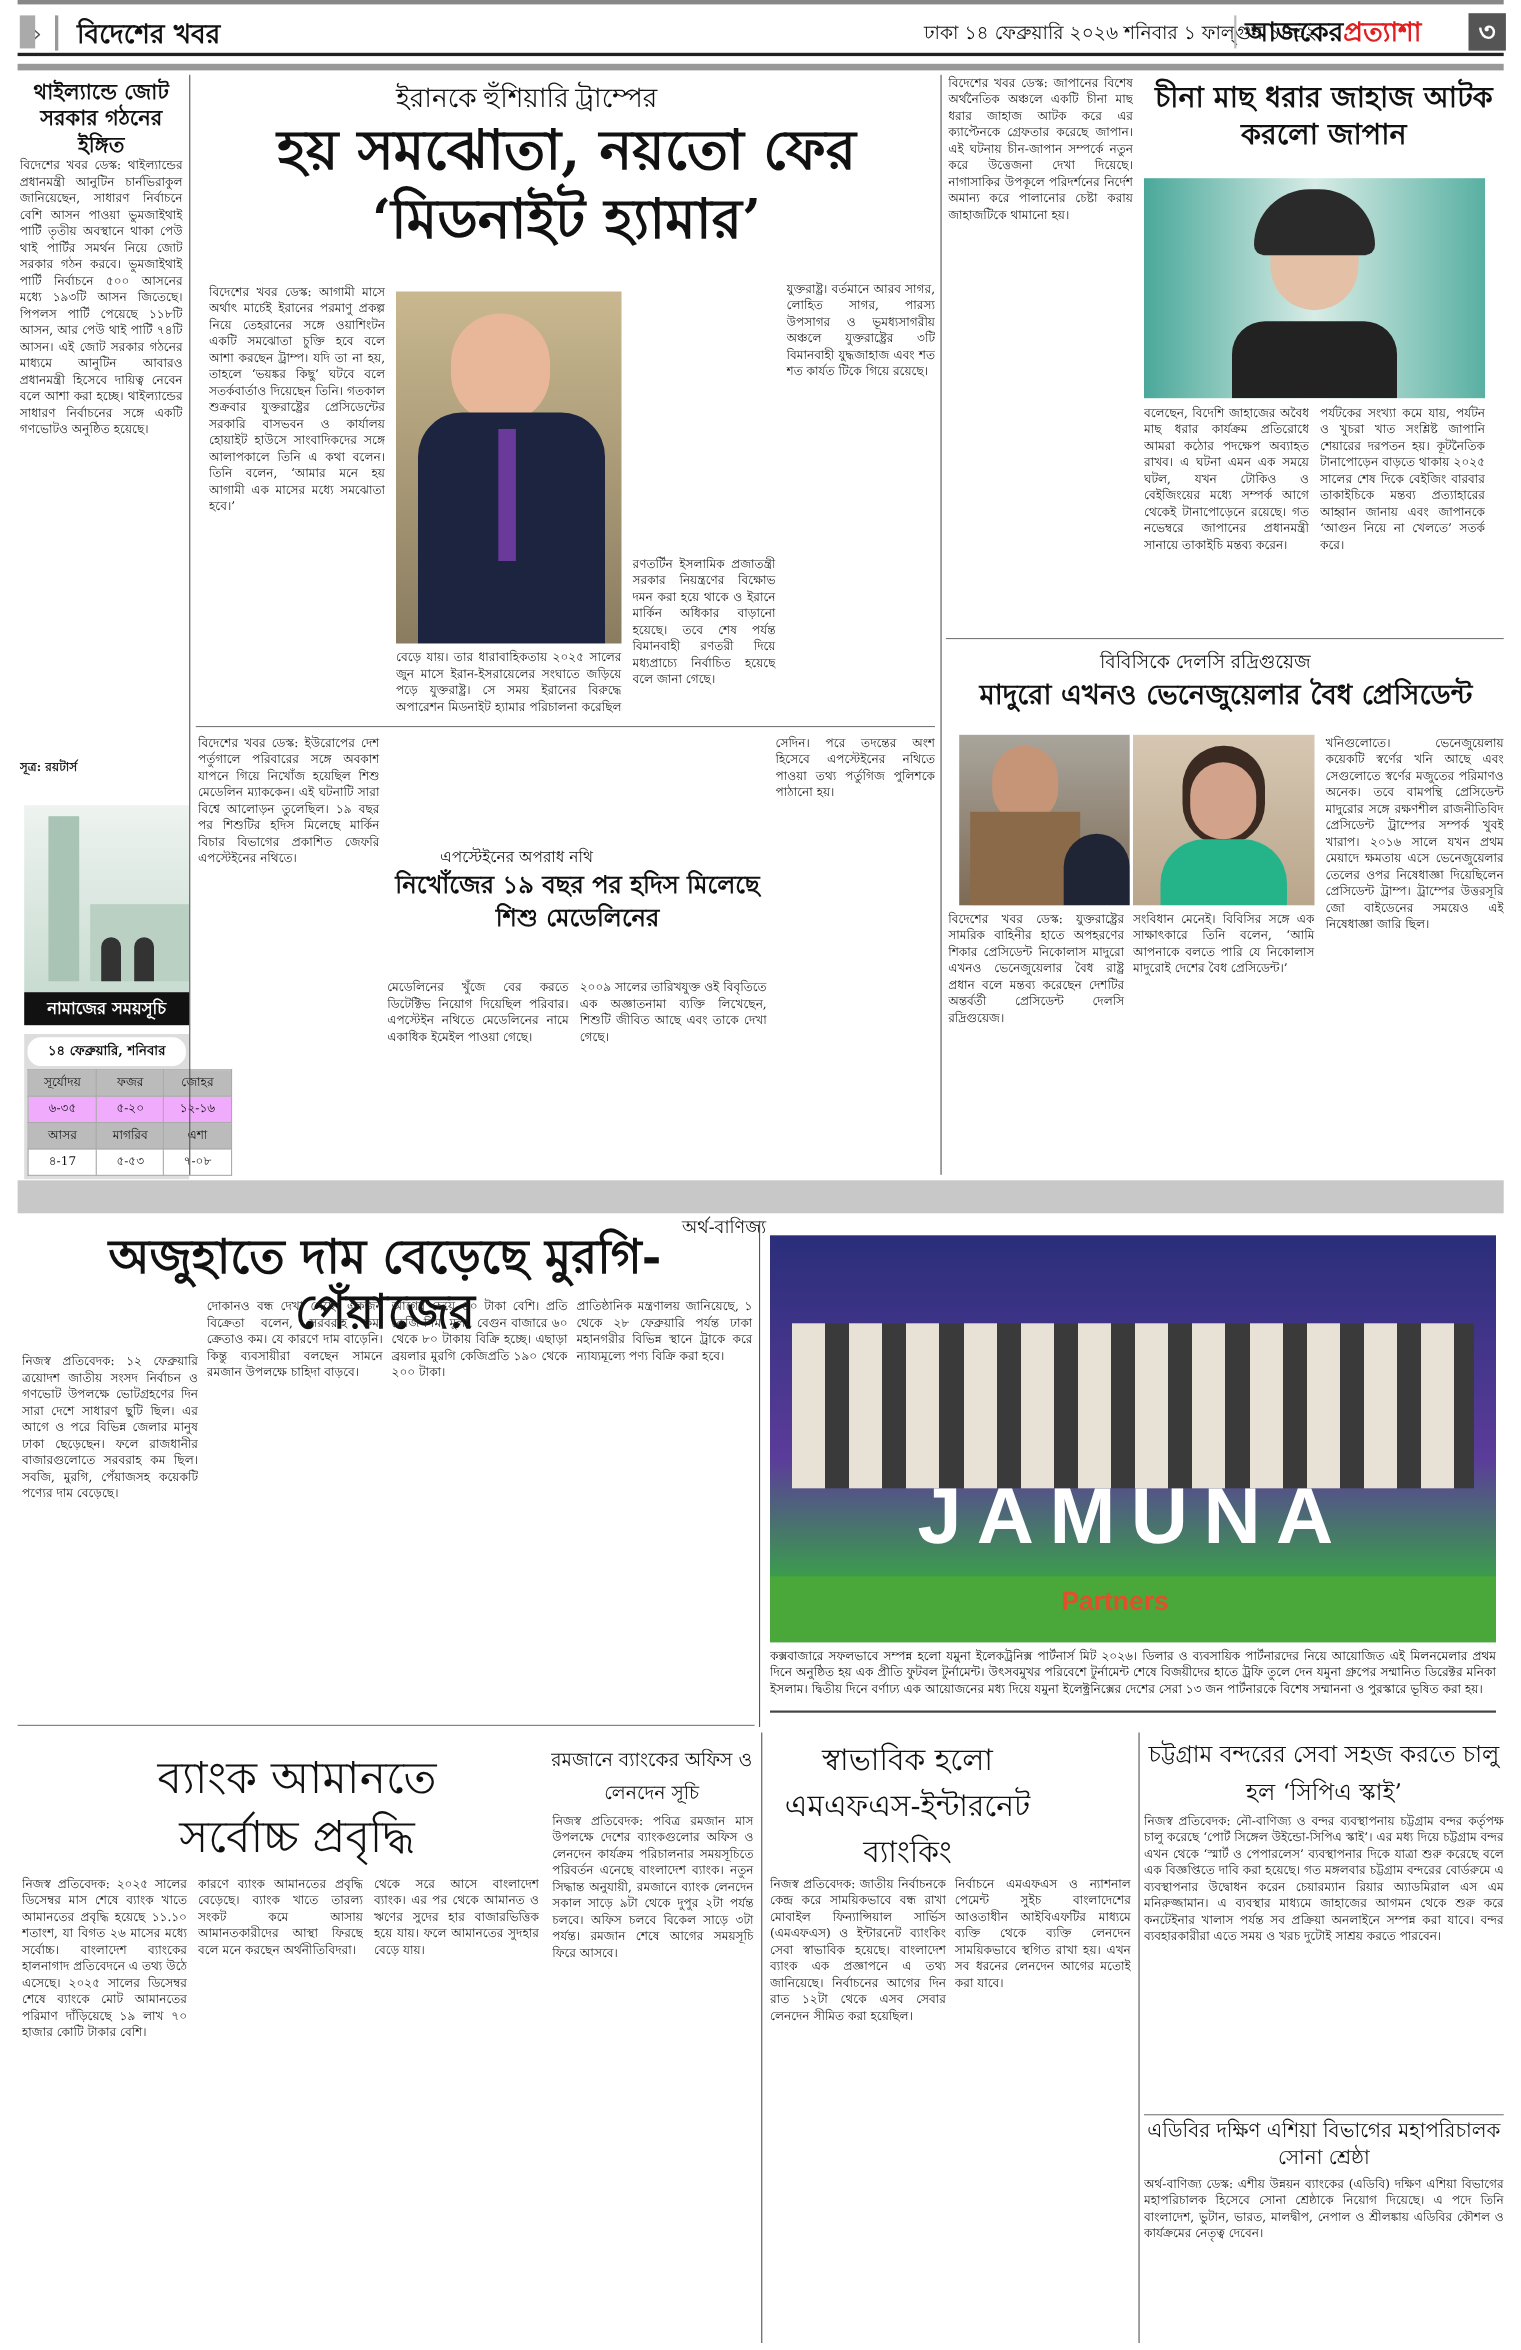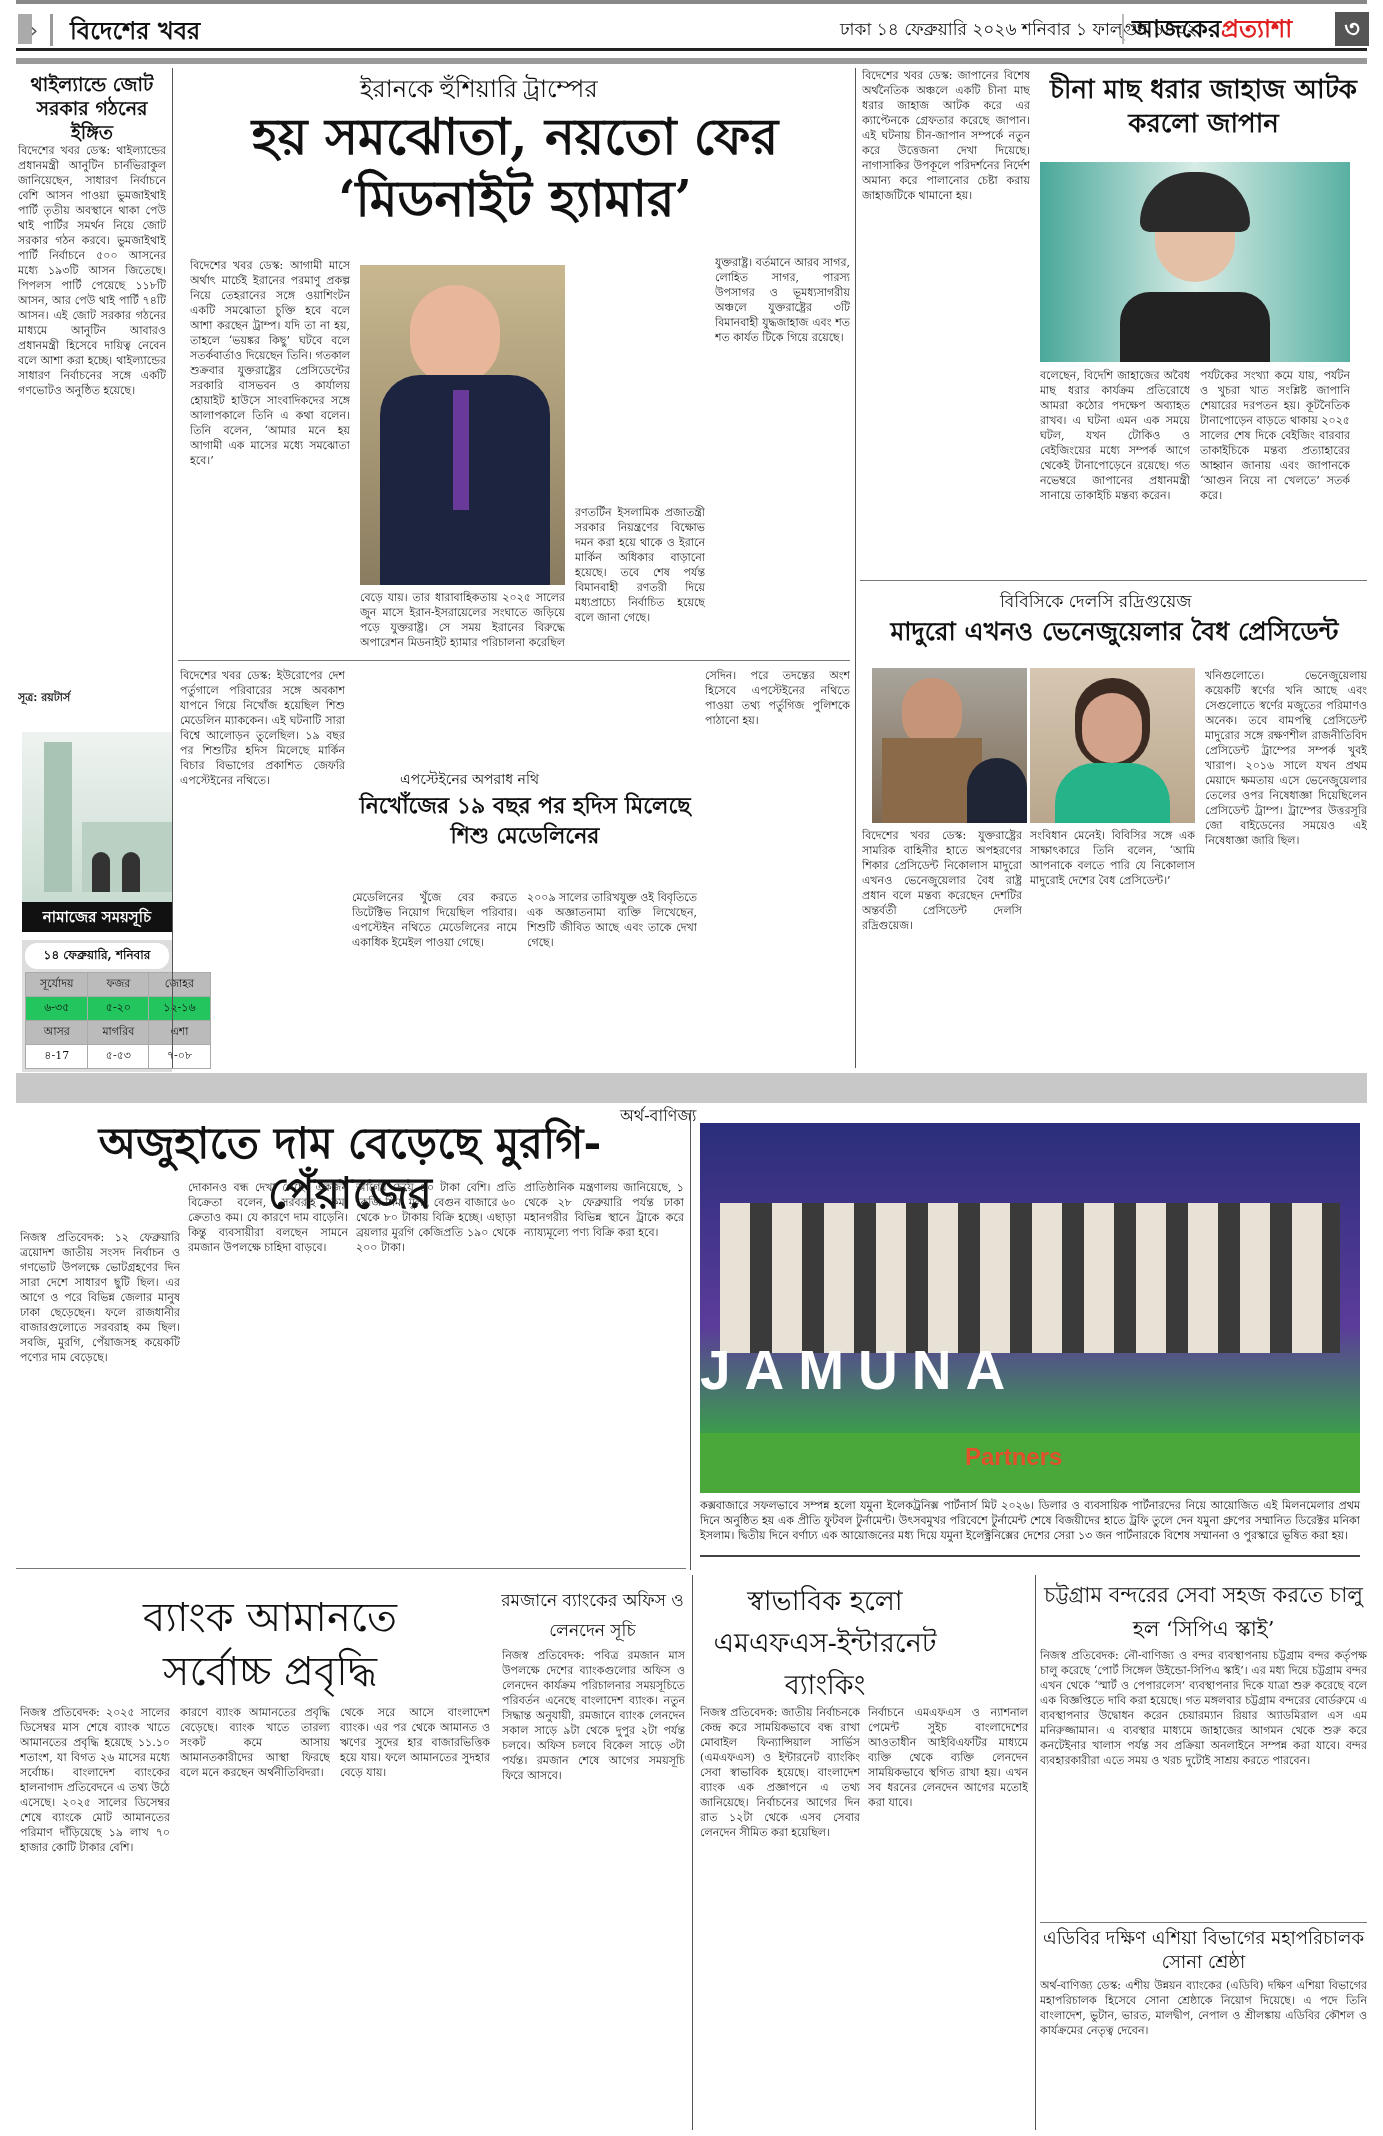--- a/index.html
+++ b/index.html
@@ -57,21 +57,21 @@
 <div class="abs" style="left:22px;top:902px;width:150px;height:30px;background:#111;color:#fff;font-size:15px;font-weight:bold;text-align:center;line-height:30px;font-family:'DejaVu Serif',serif">নামাজের সময়সূচি</div>
 <div class="abs" style="left:22px;top:940px;width:150px;background:#ddd;padding:3px">
   <div style="background:#fff;border-radius:12px;text-align:center;font-size:12px;font-weight:bold;padding:3px 0;margin-bottom:3px;font-family:'DejaVu Serif',serif">১৪ ফেব্রুয়ারি, শনিবার</div>
   <table class="prayer-tbl">
     <tbody>
         <tr class="hd">
           <td>সূর্যোদয়</td>
           <td>ফজর</td>
           <td>জোহর</td>
         </tr>
-    <tr style="background:#22c55e">
+    <tr style="background:#f0abfc">
           <td>৬-৩৫</td>
           <td>৫-২০</td>
           <td>১২-১৬</td>
         </tr>
     <tr class="hd">
           <td>আসর</td>
           <td>মাগরিব</td>
           <td>এশা</td>
         </tr>
     <tr style="background:#fff">
@@ -143,21 +143,21 @@
 <div class="abs head-md" style="left:20px;top:1118px;width:660px;font-size:43px;line-height:50px">অজুহাতে দাম বেড়েছে মুরগি-পেঁয়াজের</div>
 <div class="abs col-text" style="left:20px;top:1230px;width:160px;height:385px">নিজস্ব প্রতিবেদক: ১২ ফেব্রুয়ারি ত্রয়োদশ জাতীয় সংসদ নির্বাচন ও গণভোট উপলক্ষে ভোটগ্রহণের দিন সারা দেশে সাধারণ ছুটি ছিল। এর আগে ও পরে বিভিন্ন জেলার মানুষ ঢাকা ছেড়েছেন। ফলে রাজধানীর বাজারগুলোতে সরবরাহ কম ছিল। সবজি, মুরগি, পেঁয়াজসহ কয়েকটি পণ্যের দাম বেড়েছে।</div>
 <div class="abs col-text" style="left:188px;top:1180px;width:160px;height:385px">দোকানও বন্ধ দেখা গেছে। একজন বিক্রেতা বলেন, সরবরাহ কম, ক্রেতাও কম। যে কারণে দাম বাড়েনি। কিন্তু ব্যবসায়ীরা বলছেন সামনে রমজান উপলক্ষে চাহিদা বাড়বে।</div>
 <div class="abs col-text" style="left:356px;top:1180px;width:160px;height:385px">আগের চেয়ে ৪০ টাকা বেশি। প্রতি কেজি শিম, মুলা, বেগুন বাজারে ৬০ থেকে ৮০ টাকায় বিক্রি হচ্ছে। এছাড়া ব্রয়লার মুরগি কেজিপ্রতি ১৯০ থেকে ২০০ টাকা।</div>
 <div class="abs col-text" style="left:524px;top:1180px;width:160px;height:385px">প্রাতিষ্ঠানিক মন্ত্রণালয় জানিয়েছে, ১ থেকে ২৮ ফেব্রুয়ারি পর্যন্ত ঢাকা মহানগরীর বিভিন্ন স্থানে ট্রাকে করে ন্যায্যমূল্যে পণ্য বিক্রি করা হবে।</div>
 
 <div class="abs vline" style="left:690px;top:1110px;height:460px"></div>
 
 <div class="abs photo" style="left:700px;top:1123px;width:660px;height:370px;background:linear-gradient(#2a2e7a,#5b3c9a 55%,#3aa04a 85%,#2a8a3a)">
   <div style="position:absolute;left:20px;top:80px;width:620px;height:150px;background:repeating-linear-gradient(90deg,#e8e2d6 0 30px,#3a3a3a 30px 52px)"></div>
-  <div style="position:absolute;left:0;top:215px;width:660px;font-size:55px;font-weight:bold;color:#fff;text-align:left;letter-spacing:14px;font-family:'Liberation Sans',sans-serif">JAMUNA</div>
+  <div style="position:absolute;left:0;top:215px;width:660px;font-size:72px;font-weight:bold;color:#fff;text-align:center;letter-spacing:14px;font-family:'Liberation Sans',sans-serif">JAMUNA</div>
   <div style="position:absolute;left:0;top:310px;width:660px;height:60px;background:#4aa83a"></div>
   <div style="position:absolute;left:265px;top:320px;font-size:24px;font-weight:bold;color:#e0502a;font-family:'Liberation Sans',sans-serif">Partners</div>
 </div>
 <div class="abs caption" style="left:700px;top:1498px;width:660px;height:50px">কক্সবাজারে সফলভাবে সম্পন্ন হলো যমুনা ইলেকট্রনিক্স পার্টনার্স মিট ২০২৬। ডিলার ও ব্যবসায়িক পার্টনারদের নিয়ে আয়োজিত এই মিলনমেলার প্রথম দিনে অনুষ্ঠিত হয় এক প্রীতি ফুটবল টুর্নামেন্ট। উৎসবমুখর পরিবেশে টুর্নামেন্ট শেষে বিজয়ীদের হাতে ট্রফি তুলে দেন যমুনা গ্রুপের সম্মানিত ডিরেক্টর মনিকা ইসলাম। দ্বিতীয় দিনে বর্ণাঢ্য এক আয়োজনের মধ্য দিয়ে যমুনা ইলেক্ট্রনিক্সের দেশের সেরা ১৩ জন পার্টনারকে বিশেষ সম্মাননা ও পুরস্কারে ভূষিত করা হয়।</div>
 <div class="abs hline" style="left:700px;top:1555px;width:660px"></div>
 
 <div class="abs hline" style="left:16px;top:1568px;width:670px;height:1px;background:#777"></div>
 
 <div class="abs head-md" style="left:80px;top:1590px;width:380px;font-size:40px;line-height:54px;font-weight:normal">ব্যাংক আমানতে</div>
 <div class="abs head-md" style="left:80px;top:1644px;width:380px;font-size:40px;line-height:54px;font-weight:normal">সর্বোচ্চ প্রবৃদ্ধি</div>

